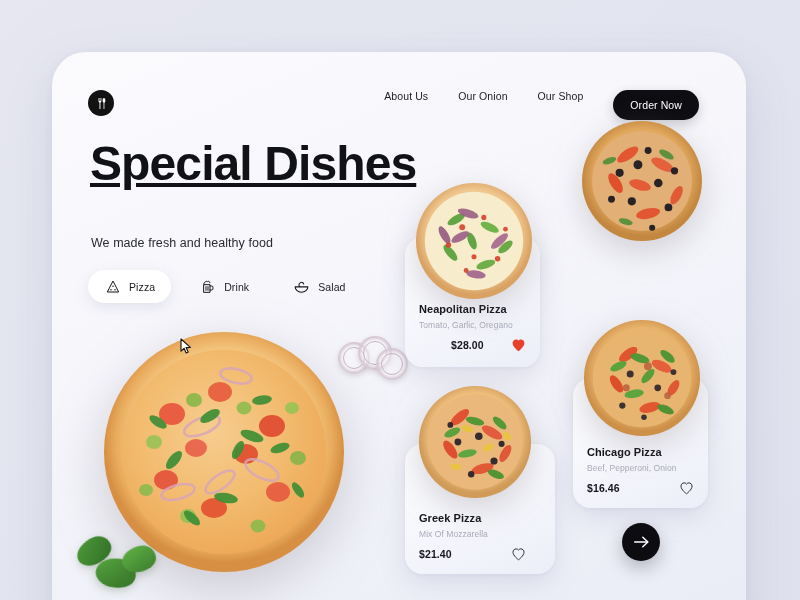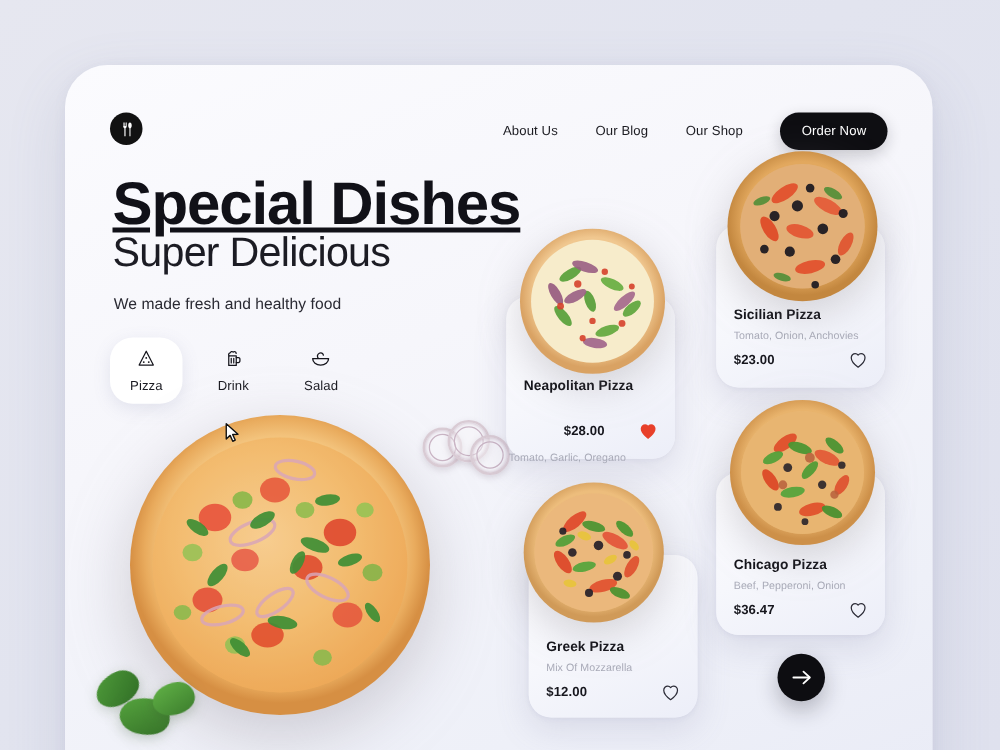--- a/index.html
+++ b/index.html
@@ -46,24 +46,23 @@
     border-radius: 50%;
     background: #121212;
     display: flex;
     align-items: center;
     justify-content: center;
   }
   #brand-logo svg { display: block; }
 
   #main-nav {
     position: absolute;
-    right: 36px;
+    right: 47px;
     top: 38px;
     display: flex;
-    align-items: center;
     gap: 30px;
   }
   .nav-link {
     font-size: 10.5px;
     color: #1c1c22;
     letter-spacing: 0.1px;
     white-space: nowrap;
     cursor: pointer;
   }
   #order-now-button {
@@ -123,21 +122,20 @@
   .category-pill {
     display: flex;
     align-items: center;
     gap: 8px;
     padding: 8px 16px;
     border-radius: 18px;
     cursor: pointer;
     background: transparent;
     border: none;
     font-family: inherit;
-    flex-direction: column;
   }
   .category-pill.is-active {
     background: #ffffff;
     box-shadow: 0 4px 14px rgba(110,115,155,0.15);
   }
   .category-pill .cat-label {
     font-size: 10.5px;
     color: #1b1b22;
     letter-spacing: 0.1px;
   }
@@ -282,28 +280,27 @@
       <svg width="15" height="15" viewBox="0 0 24 24" aria-hidden="true">
 
         <path d="M7.3 3.2v5.1c0 1.1 .7 1.9 1.5 2.1v10.3h1.5V10.4c.8-.2 1.5-1 1.5-2.1V3.2h-1.1v4.6h-.8V3.2H8.8v4.6h-.8V3.2z" fill="#ffffff"></path>
 
         <path d="M15.9 3.2c-1.3 0-2.2 1.7-2.2 3.8 0 1.8 .7 3.2 1.6 3.6v10.1h1.3V10.6c.9-.4 1.6-1.8 1.6-3.6 0-2.1-1-3.8-2.3-3.8z" fill="#ffffff"></path>
       </svg>
     </div>
 
     <nav id="main-nav">
       <span class="nav-link">About Us</span>
-      <span class="nav-link">Our Blog</span>
+      <span class="nav-link">Our Onion</span>
       <span class="nav-link">Our Shop</span>
       <button id="order-now-button">Order Now</button>
     </nav>
   </div>
 
   <h1 id="hero-title-line1">Special Dishes</h1>
-  <h2 id="hero-title-line2">Super Delicious</h2>
   <p id="hero-subtitle">We made fresh and healthy food</p>
 
   <div id="category-filters">
 
     <button class="category-pill is-active">
       <span class="cat-icon">
         <svg width="16" height="16" viewBox="0 0 24 24" fill="none" stroke="#15151c" stroke-width="1.5" stroke-linejoin="round">
           <path d="M12 3 L20.5 19.5 L3.5 19.5 Z"></path>
           <circle cx="12" cy="11" r="1.1" fill="#15151c" stroke="none"></circle>
           <circle cx="9" cy="16" r="1.1" fill="#15151c" stroke="none"></circle>
@@ -405,21 +402,21 @@
 
     <div id="basil-leaves">
       <div class="basil-leaf" style="left:2px;  top:4px;  width:36px; height:26px; background:linear-gradient(135deg,#4f9b3a,#2f6d25); transform:rotate(-22deg);"></div>
       <div class="basil-leaf" style="left:22px; top:24px; width:40px; height:30px; background:linear-gradient(140deg,#57a73f,#346f27); transform:rotate(16deg);"></div>
       <div class="basil-leaf" style="left:48px; top:12px; width:34px; height:26px; background:linear-gradient(150deg,#62b347,#3b7c2c); transform:rotate(-6deg);"></div>
     </div>
   </div>
 
   <div class="product-card" style="left:353px; top:185px; width:135px; height:130px;">
     <div class="card-title" style="left:14px; top:66px;">Neapolitan Pizza</div>
-    <div class="card-desc" style="left:2px; top:83px;margin-top:41px;">Tomato, Garlic, Oregano</div>
+    <div class="card-desc" style="left:14px; top:83px;">Tomato, Garlic, Oregano</div>
     <div class="card-price" style="left:14px; top:102px;margin-left:32px;">$28.00</div>
     <button class="fav-button" style="left:104px; top:99px;">
       <svg width="15" height="14" viewBox="0 0 24 22" aria-hidden="true">
         <path d="M12 21S2.5 14.3 2.5 7.9C2.5 4.4 5.2 2 8.3 2c2 0 3.2 1 3.7 1.9C12.5 3 13.7 2 15.7 2c3.1 0 5.8 2.4 5.8 5.9C21.5 14.3 12 21 12 21z" fill="#e8402a"></path>
       </svg>
     </button>
   </div>
 
   <div class="card-pizza" style="left:363px; top:130px; width:118px; height:118px;">
     <svg width="118" height="118" viewBox="0 0 120 120" aria-hidden="true">
@@ -451,24 +448,24 @@
           <circle cx="70" cy="36" r="2.6"></circle>
         <circle cx="34" cy="64" r="2.8"></circle>
           <circle cx="84" cy="78" r="2.8"></circle>
         <circle cx="60" cy="76" r="2.6"></circle>
           <circle cx="92" cy="48" r="2.4"></circle>
         <circle cx="52" cy="90" r="2.5"></circle>
       </g>
     </svg>
   </div>
 
-  <div class="product-card" style="left:353px; top:392px; width:135px; height:130px;margin-left:18px;">
+  <div class="product-card" style="left:353px; top:392px; width:150px; height:130px;">
     <div class="card-title" style="left:14px; top:68px;">Greek Pizza</div>
     <div class="card-desc" style="left:14px; top:85px;">Mix Of Mozzarella</div>
-    <div class="card-price" style="left:14px; top:104px;">$12.00</div>
+    <div class="card-price" style="left:14px; top:104px;">$21.40</div>
     <button class="fav-button" style="left:104px; top:101px;">
       <svg width="15" height="14" viewBox="0 0 24 22" fill="none" stroke="#2d2d38" stroke-width="1.6" stroke-linejoin="round" aria-hidden="true">
         <path d="M12 20.2S3.2 14 3.2 8.1C3.2 4.9 5.6 2.8 8.3 2.8c1.9 0 3 1 3.7 1.9C12.7 3.8 13.8 2.8 15.7 2.8c2.7 0 5.1 2.1 5.1 5.3C20.8 14 12 20.2 12 20.2z"></path>
       </svg>
     </button>
   </div>
 
   <div class="card-pizza" style="left:366px; top:333px; width:114px; height:114px;">
     <svg width="114" height="114" viewBox="0 0 120 120" aria-hidden="true">
       <defs>
@@ -504,30 +501,20 @@
         <circle cx="64" cy="54" r="4"></circle>
           <circle cx="42" cy="60" r="3.6"></circle>
         <circle cx="80" cy="80" r="3.8"></circle>
           <circle cx="56" cy="94" r="3.4"></circle>
         <circle cx="88" cy="62" r="3.2"></circle>
           <circle cx="34" cy="42" r="3"></circle>
       </g>
     </svg>
   </div>
 
-  <div class="product-card" style="left:521px; top:128px; width:135px; height:130px;">
-    <div class="card-title" style="left:14px; top:66px;">Sicilian Pizza</div>
-    <div class="card-desc" style="left:14px; top:83px;">Tomato, Onion, Anchovies</div>
-    <div class="card-price" style="left:14px; top:102px;">$23.00</div>
-    <button class="fav-button" style="left:104px; top:99px;">
-      <svg width="15" height="14" viewBox="0 0 24 22" fill="none" stroke="#2d2d38" stroke-width="1.6" stroke-linejoin="round" aria-hidden="true">
-        <path d="M12 20.2S3.2 14 3.2 8.1C3.2 4.9 5.6 2.8 8.3 2.8c1.9 0 3 1 3.7 1.9C12.7 3.8 13.8 2.8 15.7 2.8c2.7 0 5.1 2.1 5.1 5.3C20.8 14 12 20.2 12 20.2z"></path>
-      </svg>
-    </button>
-  </div>
 
   <div class="card-pizza" style="left:529px; top:68px; width:122px; height:122px;">
     <svg width="122" height="122" viewBox="0 0 120 120" aria-hidden="true">
       <defs>
         <radialGradient id="cr4" cx="50%" cy="46%" r="50%">
           <stop offset="78%" stop-color="#e2a85e"></stop>
           <stop offset="100%" stop-color="#c3873f"></stop>
         </radialGradient>
       </defs>
       <circle cx="60" cy="60" r="59" fill="url(#cr4)"></circle>
@@ -556,21 +543,21 @@
         <ellipse cx="84" cy="34" rx="8" ry="3.4" transform="rotate(30 84 34)"></ellipse>
         <ellipse cx="28" cy="40" rx="7" ry="3" transform="rotate(-20 28 40)"></ellipse>
         <ellipse cx="44" cy="100" rx="7" ry="3" transform="rotate(15 44 100)"></ellipse>
       </g>
     </svg>
   </div>
 
   <div class="product-card" style="left:521px; top:326px; width:135px; height:130px;">
     <div class="card-title" style="left:14px; top:68px;">Chicago Pizza</div>
     <div class="card-desc" style="left:14px; top:85px;">Beef, Pepperoni, Onion</div>
-    <div class="card-price" style="left:14px; top:104px;">$36.47</div>
+    <div class="card-price" style="left:14px; top:104px;">$16.46</div>
     <button class="fav-button" style="left:104px; top:101px;">
       <svg width="15" height="14" viewBox="0 0 24 22" fill="none" stroke="#2d2d38" stroke-width="1.6" stroke-linejoin="round" aria-hidden="true">
         <path d="M12 20.2S3.2 14 3.2 8.1C3.2 4.9 5.6 2.8 8.3 2.8c1.9 0 3 1 3.7 1.9C12.7 3.8 13.8 2.8 15.7 2.8c2.7 0 5.1 2.1 5.1 5.3C20.8 14 12 20.2 12 20.2z"></path>
       </svg>
     </button>
   </div>
 
   <div class="card-pizza" style="left:531px; top:267px; width:118px; height:118px;">
     <svg width="118" height="118" viewBox="0 0 120 120" aria-hidden="true">
       <defs>

